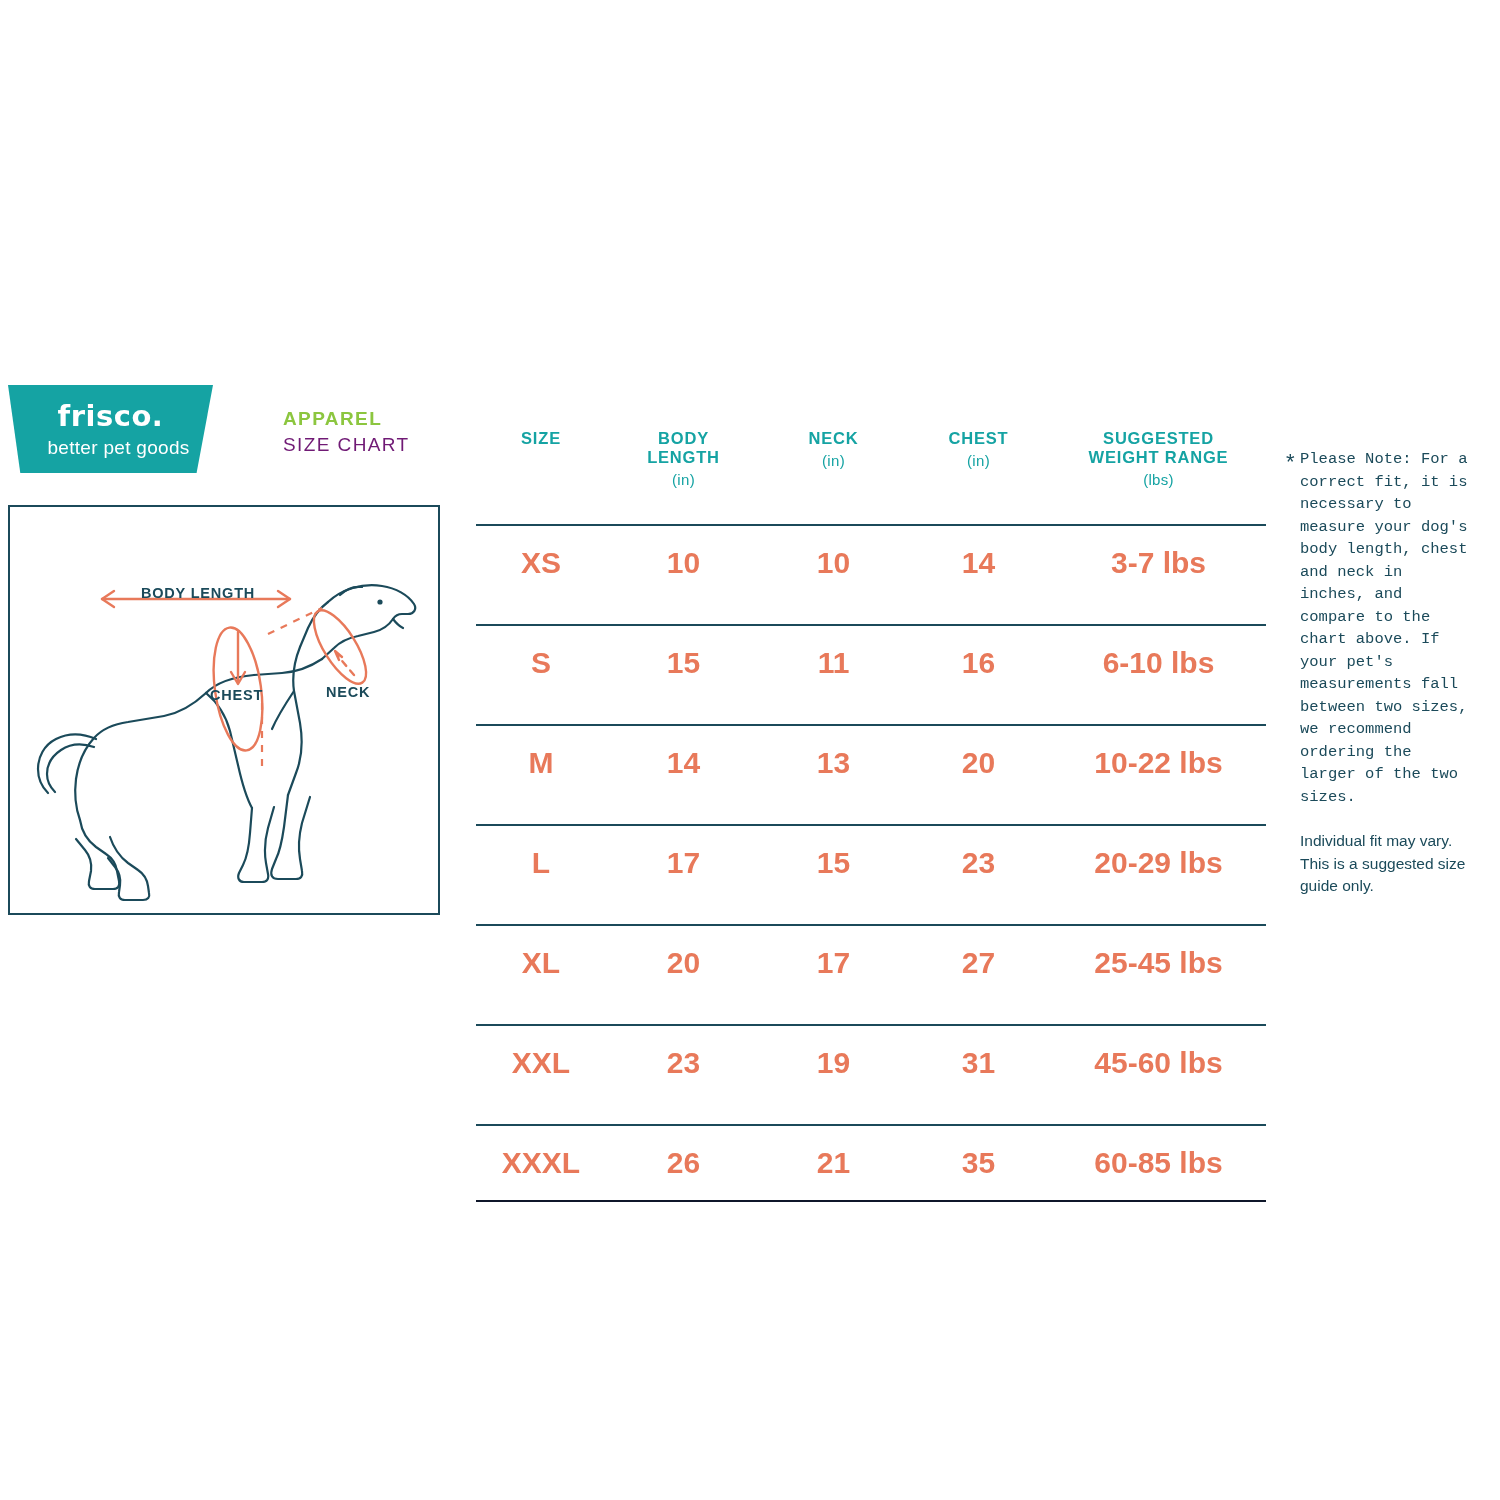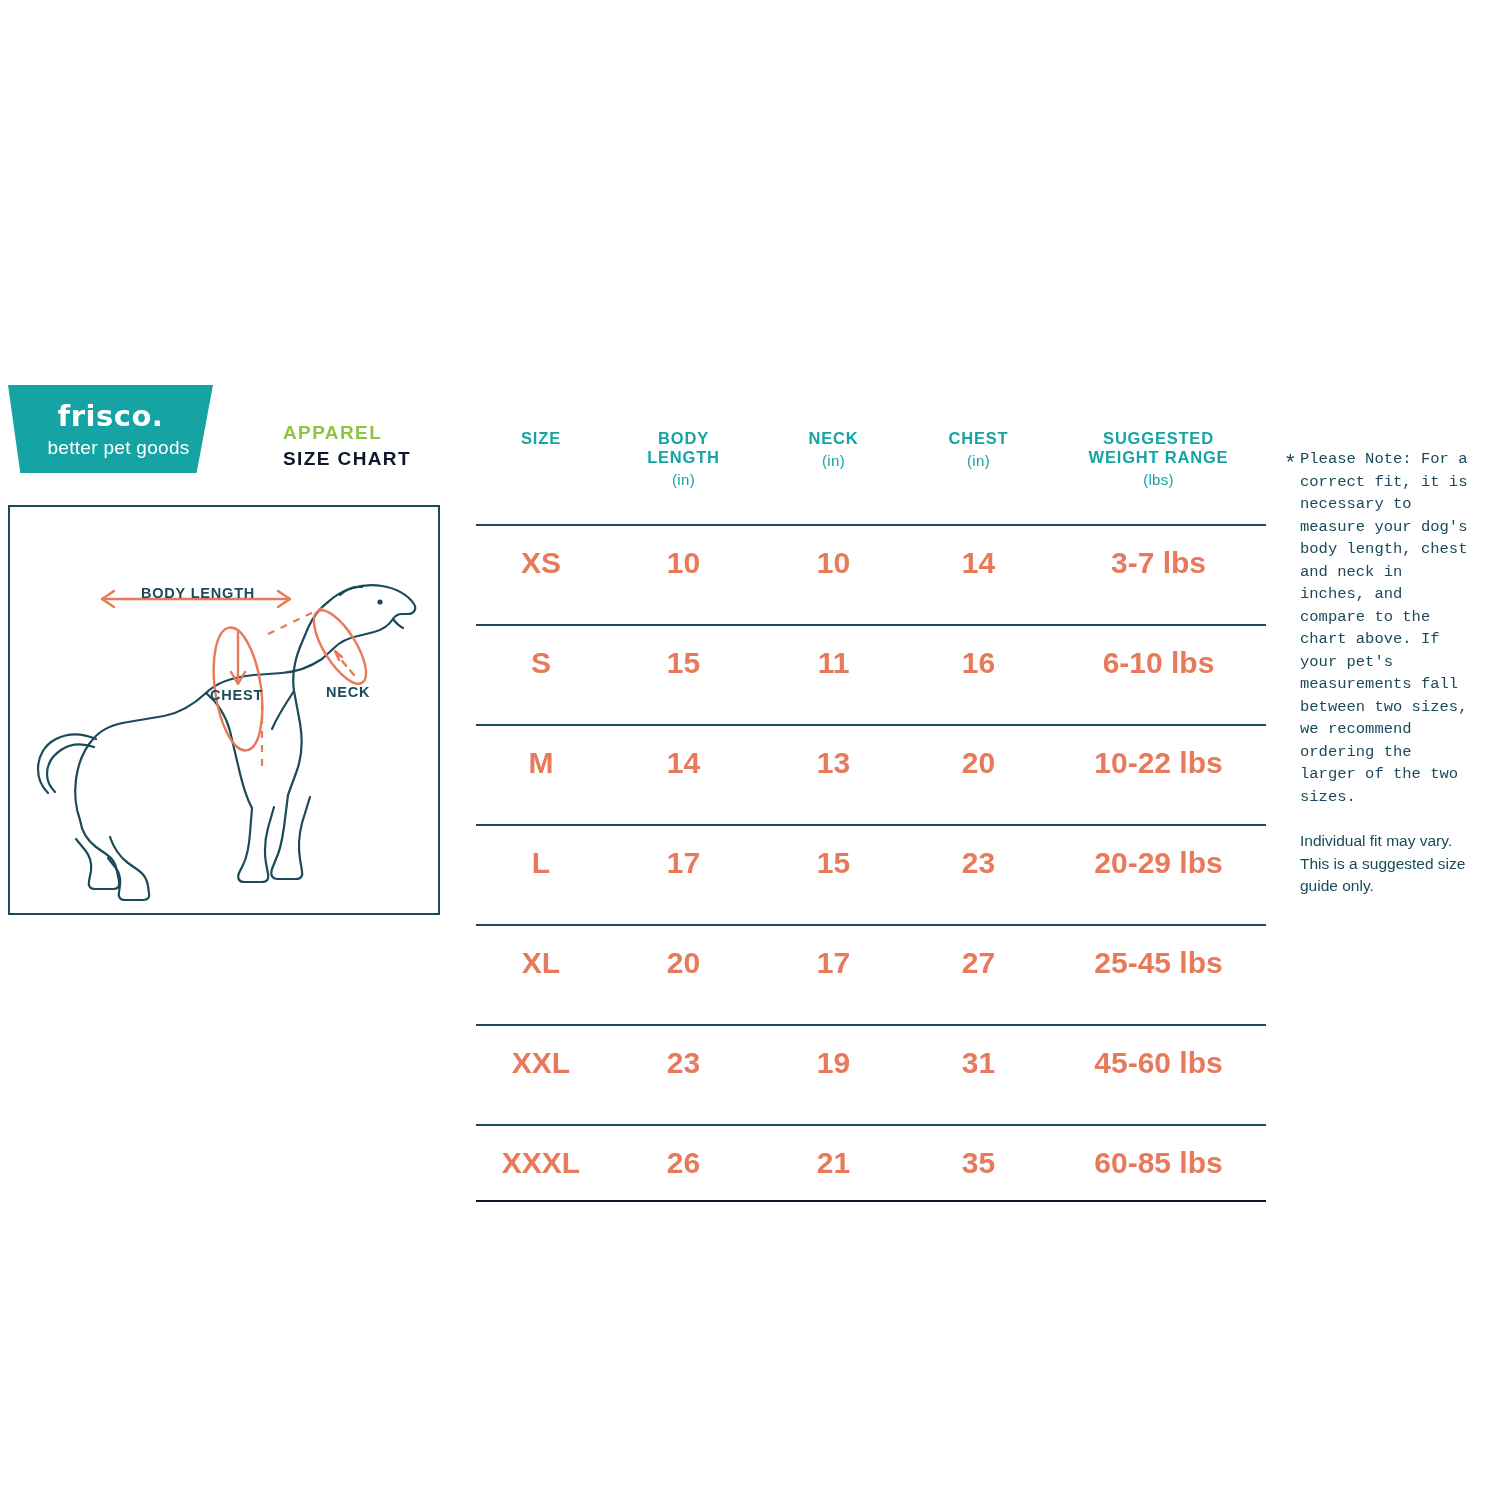--- a/index.html
+++ b/index.html
@@ -57,34 +57,34 @@
     color: #ffffff;
     font-size: 19px;
     font-weight: 400;
     letter-spacing: 0.3px;
   }
 
   
   .chart-title {
     position: absolute;
     left: 283px;
-    top: 420px;
+    top: 406px;
     width: 220px;
     line-height: 26px;
   }
   .chart-title .l1 {
     color: #8cc63f;
     font-size: 19px;
     font-weight: 700;
     letter-spacing: 1.4px;
   }
   .chart-title .l2 {
-    color: #0f172a;
+    color: #701a75;
     font-size: 19px;
-    font-weight: 700;
+    font-weight: 400;
     letter-spacing: 1.4px;
   }
 
   
   .diagram-box {
     position: absolute;
     left: 8px;
     top: 505px;
     width: 428px;
     height: 406px;

